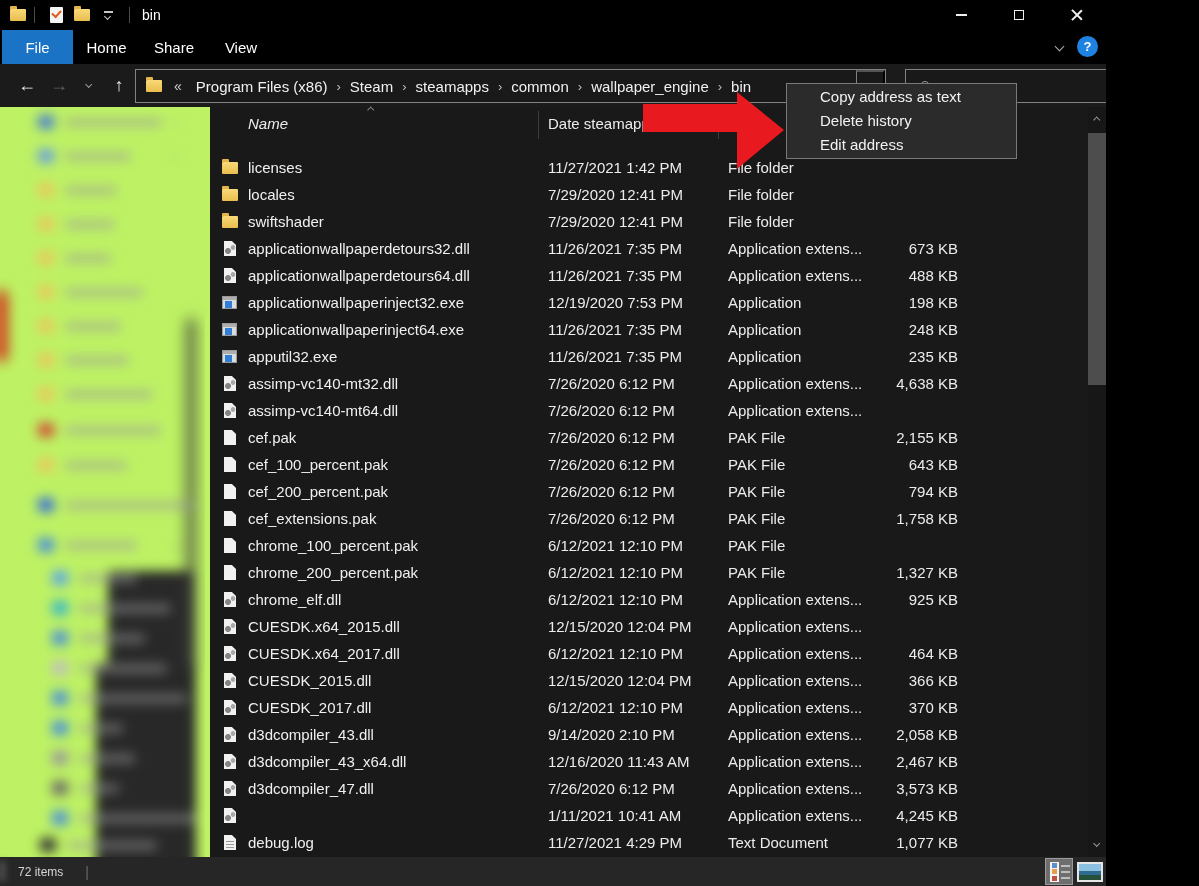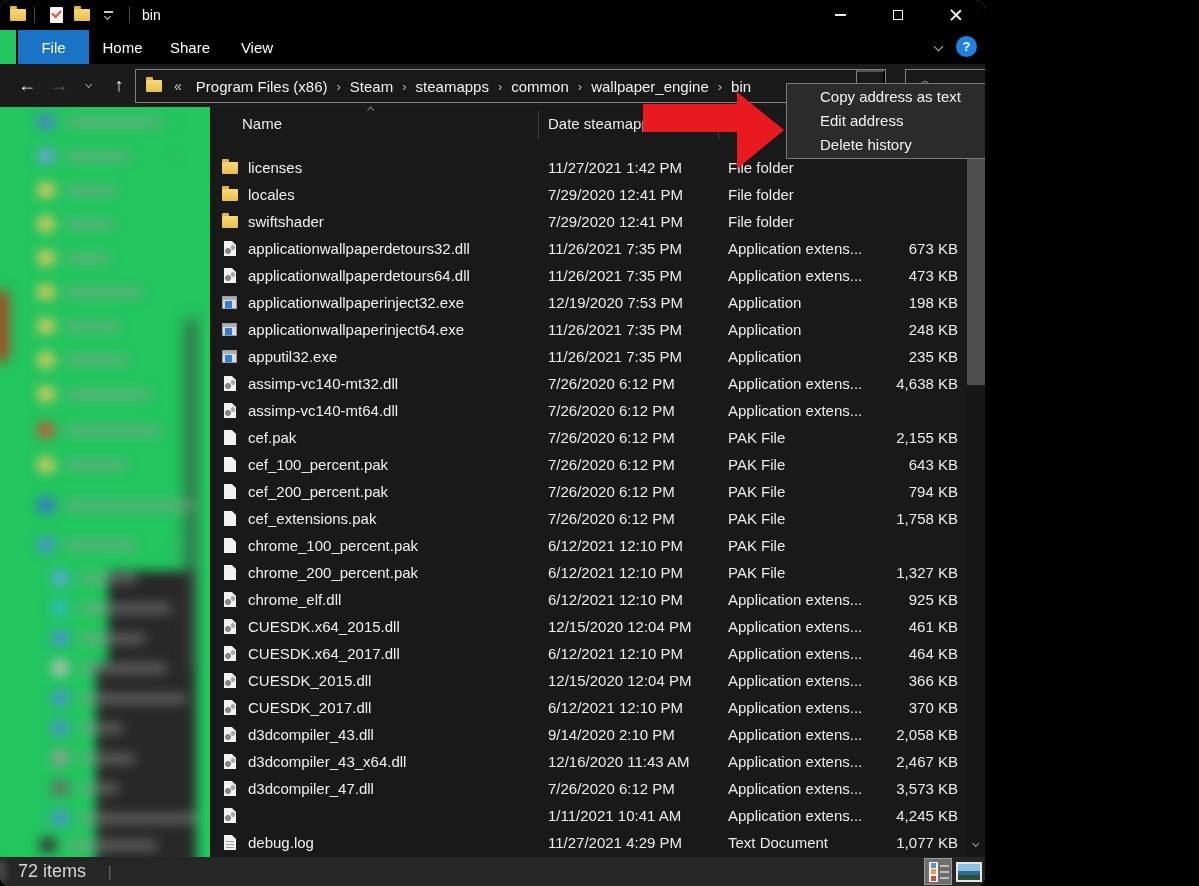--- a/index.html
+++ b/index.html
@@ -1,21 +1,21 @@
 <!DOCTYPE html>
 <html style="--active-tab: #1a73c4; --help-blue: #1d82e2; --arrow-red: #e8191f; --folder-yellow: #edc34f; --menu-bg: #2b2b2b; --menu-hover: #414141; --menu-border: #7a7a7a;"><head>
 <meta charset="utf-8">
 <style>
   :root{
     --active-tab:#1a73c4; --help-blue:#1d82e2; --arrow-red:#e8191f;
     --folder-yellow:#edc34f; --menu-bg:#2b2b2b; --menu-hover:#414141; --menu-border:#7a7a7a;
   }
   *{box-sizing:border-box;margin:0;padding:0;font-family:"Liberation Sans",sans-serif;}
   html,body{background:#000;}
-  .window{position:relative;width:985px;height:886px;background:#22c55e;overflow:hidden;color:#f0f0f0;border-radius:9px;}
+  .window{position:relative;width:1106px;height:886px;background:#bef264;overflow:hidden;color:#f0f0f0;}
 
   
   .titlebar{position:absolute;left:0;top:0;width:100%;height:30px;background:#000;display:flex;align-items:center;}
   .tb-sep{width:1px;height:16px;background:#4a4a4a;margin:0 8px;}
   .tb-title{font-size:14px;color:#fff;margin-left:4px;}
   .tb-btn{background:none;border:none;cursor:pointer;display:flex;align-items:center;justify-content:center;width:26px;height:26px;}
   .folder-glyph{position:relative;display:inline-block;width:16px;height:12px;background:linear-gradient(180deg,#f8d978,#e9bd4e);border-radius:1px;}
   .folder-glyph::before{content:"";position:absolute;left:0;top:-3px;width:7px;height:3px;background:#e3b446;border-radius:1px 1px 0 0;}
   .check-icon{position:relative;display:inline-block;width:13px;height:16px;background:#f4f4f4;border-radius:1px;}
   .check-icon::after{content:"";position:absolute;left:2.5px;top:3px;width:7px;height:4px;border-left:2.5px solid #e05a1e;border-bottom:2.5px solid #e05a1e;transform:rotate(-48deg);}
@@ -28,21 +28,21 @@
   .win-controls{position:absolute;right:0;top:0;height:30px;display:flex;}
   .win-controls button{width:58px;height:30px;background:none;border:none;display:flex;align-items:center;justify-content:center;cursor:pointer;}
   .glyph-min{width:11px;height:1.4px;background:#efefef;}
   .glyph-max{width:10px;height:10px;border:1.4px solid #efefef;}
   .glyph-close{position:relative;width:12px;height:12px;}
   .glyph-close::before,.glyph-close::after{content:"";position:absolute;left:5.3px;top:-1px;width:1.5px;height:14px;background:#efefef;}
   .glyph-close::before{transform:rotate(45deg);}
   .glyph-close::after{transform:rotate(-45deg);}
 
   
-  .tabs-row{position:absolute;left:0;top:30px;width:100%;height:34px;background:#000;display:flex;align-items:stretch;margin-left:16px;}
+  .tabs-row{position:absolute;left:0;top:30px;width:100%;height:34px;background:#000;display:flex;align-items:stretch;}
   .tab{border:none;background:none;color:#fff;font-size:15px;cursor:pointer;}
   .tab:nth-child(1){width:71px;margin-left:2px;}
   .tab:nth-child(2){width:67px;}
   .tab:nth-child(3){width:68px;}
   .tab:nth-child(4){width:66px;}
   .tab.active{background:var(--active-tab);}
   .ribbon-right{position:absolute;right:8px;top:36px;display:flex;align-items:center;gap:14px;}
   .help-btn{width:21px;height:21px;border-radius:50%;background:var(--help-blue);border:none;color:#fff;font-size:13px;font-weight:bold;line-height:21px;text-align:center;cursor:pointer;}
 
   
@@ -69,21 +69,21 @@
   .sb-bar{height:9px;border-radius:4px;background:#9a9a9a;opacity:.55;}
   .sb-chev{margin-left:auto;}
   .sb-patch{position:absolute;background:#282828;border-radius:4px;}
   .sb-red{position:absolute;left:-5px;top:183px;width:12px;height:72px;background:#d41d12;border-radius:6px;filter:blur(7px);}
   .sb-scroll{position:absolute;left:187px;top:212px;width:8px;height:350px;background:#3d3d3d;filter:blur(5px);}
 
   
   .list{position:absolute;left:210px;top:107px;width:971px;height:750px;background:#191919;}
   .hdr{position:absolute;left:0;top:2px;width:100%;height:32px;font-size:15px;color:#ececec;}
   .hdr .h{position:absolute;top:6px;cursor:pointer;}
-  .h-name{left:32px;}
+  .h-name{left:38px;font-style:italic;}
   .h-date{left:338px;}
   .h-type{left:518px;}
   .h-size{left:658px;width:90px;text-align:right;}
   .h-sep{position:absolute;top:2px;width:1px;height:28px;background:#3d3d3d;}
   .sort-caret{position:absolute;left:158px;top:-2px;}
   .rows{position:absolute;left:0;top:47px;width:100%;}
   .row{position:relative;height:27px;cursor:default;}
   .c-name{position:absolute;left:38px;top:0;line-height:27px;font-size:15px;color:#f0f0f0;white-space:nowrap;}
   .c-date{position:absolute;left:338px;top:0;line-height:27px;font-size:15px;color:#ececec;white-space:nowrap;}
   .c-type{position:absolute;left:518px;top:0;line-height:27px;font-size:15px;color:#ececec;white-space:nowrap;width:148px;overflow:hidden;}
@@ -99,21 +99,21 @@
   .icon-exe::after{content:"";position:absolute;left:1.5px;top:4px;width:7px;height:7px;background:#2f7fd9;}
 
   
   .vscroll{position:absolute;right:0;top:107px;width:18px;height:750px;background:#171717;}
   .vs-up{position:absolute;left:0;top:0;width:18px;height:20px;display:flex;align-items:center;justify-content:center;background:#171717;border:none;cursor:pointer;padding-top:6px;}
   .vs-down{position:absolute;left:0;bottom:0;width:18px;height:20px;display:flex;align-items:center;justify-content:center;background:#171717;border:none;cursor:pointer;padding-bottom:6px;}
   .vs-thumb{position:absolute;left:0;top:26px;width:18px;height:252px;background:#4d4d4d;cursor:pointer;}
 
   
   .statusbar{position:absolute;left:0;top:857px;width:100%;height:29px;background:#262626;display:flex;align-items:center;}
-  .status-count{font-size:18px;color:#d6d6d6;margin-left:18px;}
+  .status-count{font-size:12px;color:#d6d6d6;margin-left:18px;}
   .status-sep{font-size:14px;color:#6a6a6a;margin-left:22px;}
   .status-blob{position:absolute;left:-2px;top:4px;width:8px;height:20px;background:#4a4a4a;filter:blur(3px);}
   .view-btns{position:absolute;right:3px;top:0;height:29px;display:flex;align-items:center;gap:4px;}
   .vb-details{width:28px;height:27px;background:#6e6e6e;border:1px solid #9a9a9a;position:relative;cursor:pointer;}
   .vb-details .strip{position:absolute;left:4px;top:3px;width:9px;height:20px;background:#f4f4f4;display:flex;flex-direction:column;justify-content:space-around;align-items:center;}
   .vb-details .sq{width:5px;height:5px;}
   .vb-details .dash{position:absolute;left:15px;width:9px;height:1.6px;background:#bdbdbd;}
   .vb-thumb{width:26px;height:20px;border:2px solid #e6e6e6;background:linear-gradient(180deg,#8cc0e0 0 45%,#2e6b8e 45% 68%,#27503a 68% 100%);cursor:pointer;padding:0;}
 
   
@@ -342,21 +342,21 @@
           <span class="c-name">applicationwallpaperdetours32.dll</span>
           <span class="c-date">11/26/2021 7:35 PM</span>
           <span class="c-type">Application extens...</span>
           <span class="c-size">673 KB</span>
         </div>
         <div class="row">
           <span class="fi page icon-dll"></span>
           <span class="c-name">applicationwallpaperdetours64.dll</span>
           <span class="c-date">11/26/2021 7:35 PM</span>
           <span class="c-type">Application extens...</span>
-          <span class="c-size">473 KB</span>
+          <span class="c-size">488 KB</span>
         </div>
         <div class="row">
           <span class="fi icon-exe"></span>
           <span class="c-name">applicationwallpaperinject32.exe</span>
           <span class="c-date">12/19/2020 7:53 PM</span>
           <span class="c-type">Application</span>
           <span class="c-size">198 KB</span>
         </div>
         <div class="row">
           <span class="fi icon-exe"></span>
@@ -431,21 +431,20 @@
           <span class="c-name">chrome_elf.dll</span>
           <span class="c-date">6/12/2021 12:10 PM</span>
           <span class="c-type">Application extens...</span>
           <span class="c-size">925 KB</span>
         </div>
         <div class="row">
           <span class="fi page icon-dll"></span>
           <span class="c-name">CUESDK.x64_2015.dll</span>
           <span class="c-date">12/15/2020 12:04 PM</span>
           <span class="c-type">Application extens...</span>
-          <span class="c-size">461 KB</span>
         </div>
         <div class="row">
           <span class="fi page icon-dll"></span>
           <span class="c-name">CUESDK.x64_2017.dll</span>
           <span class="c-date">6/12/2021 12:10 PM</span>
           <span class="c-type">Application extens...</span>
           <span class="c-size">464 KB</span>
         </div>
         <div class="row">
           <span class="fi page icon-dll"></span>
@@ -526,17 +525,17 @@
       <button class="vb-thumb"></button>
     </div>
   </div>
 
   <svg class="red-arrow" width="152" height="92" viewBox="0 0 152 92">
     <polygon points="7,16 101,16 101,4 148,42 101,81 101,44 7,44" fill="#e8191f"></polygon>
   </svg>
 
   <div class="cmenu" id="cmenu">
       <div class="cmenu-item">Copy address as text</div>
+      <div class="cmenu-item">Delete history</div>
       <div class="cmenu-item">Edit address</div>
-      <div class="cmenu-item">Delete history</div>
     </div>
 
 </div>
 
 </body></html>

